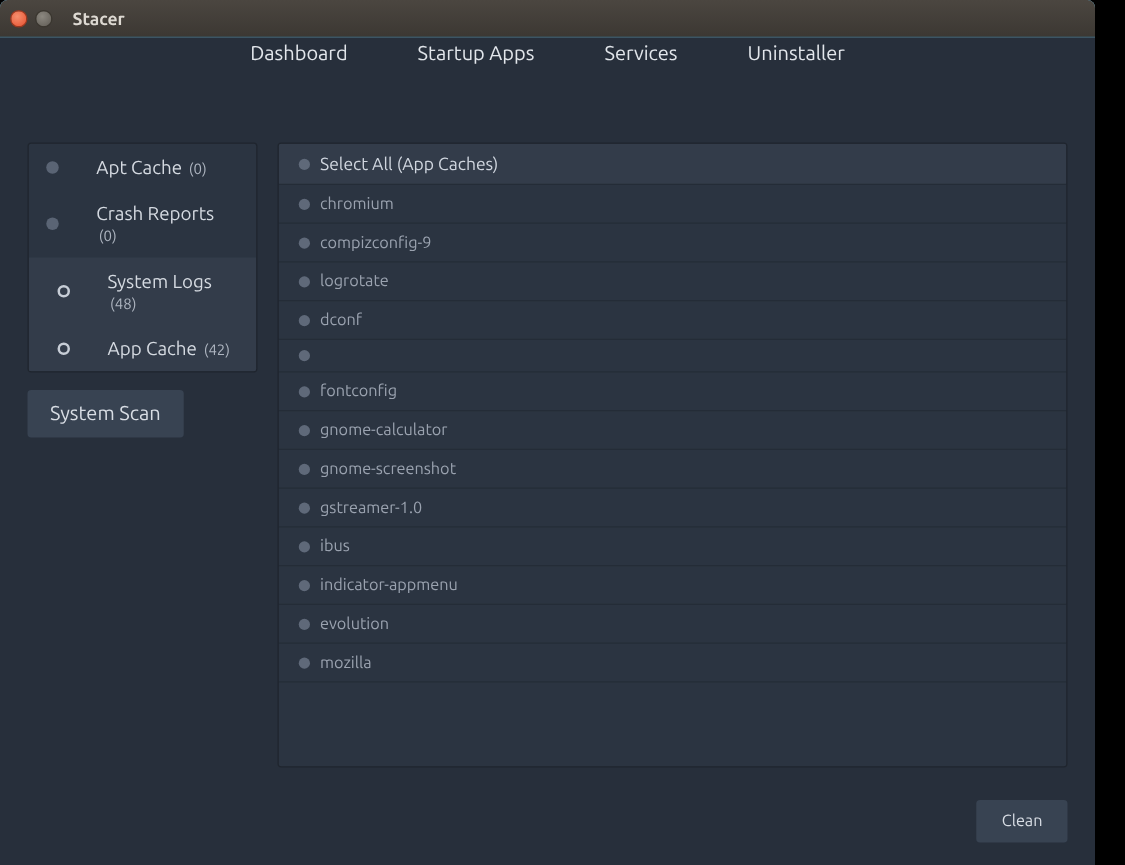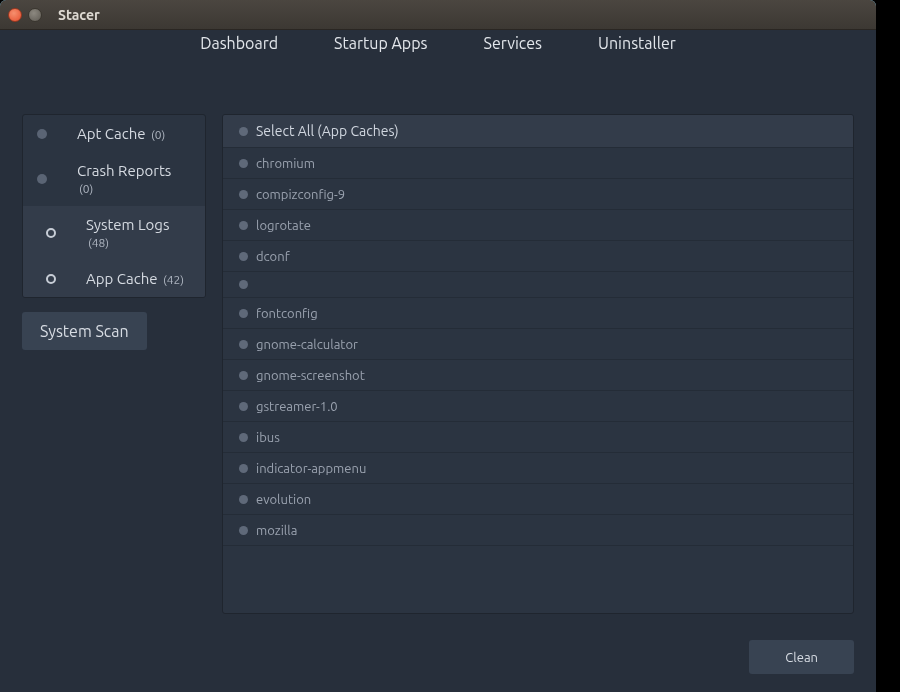--- a/index.html
+++ b/index.html
@@ -177,21 +177,21 @@
       flex-shrink: 0;
     }
     .clean-btn {
       position: absolute;
       right: 0;
       bottom: 0;
       background: #384352;
       color: #d8dde4;
       border: none;
       font-size: 13px;
-      padding: 10px 36px;
+      padding: 10px 20px;
       border-radius: 3px;
       cursor: pointer;
     }
   </style>
 </head>
 <body>
 
 <div class="window">
   <div class="titlebar">
     <span class="win-btn win-close"></span>

